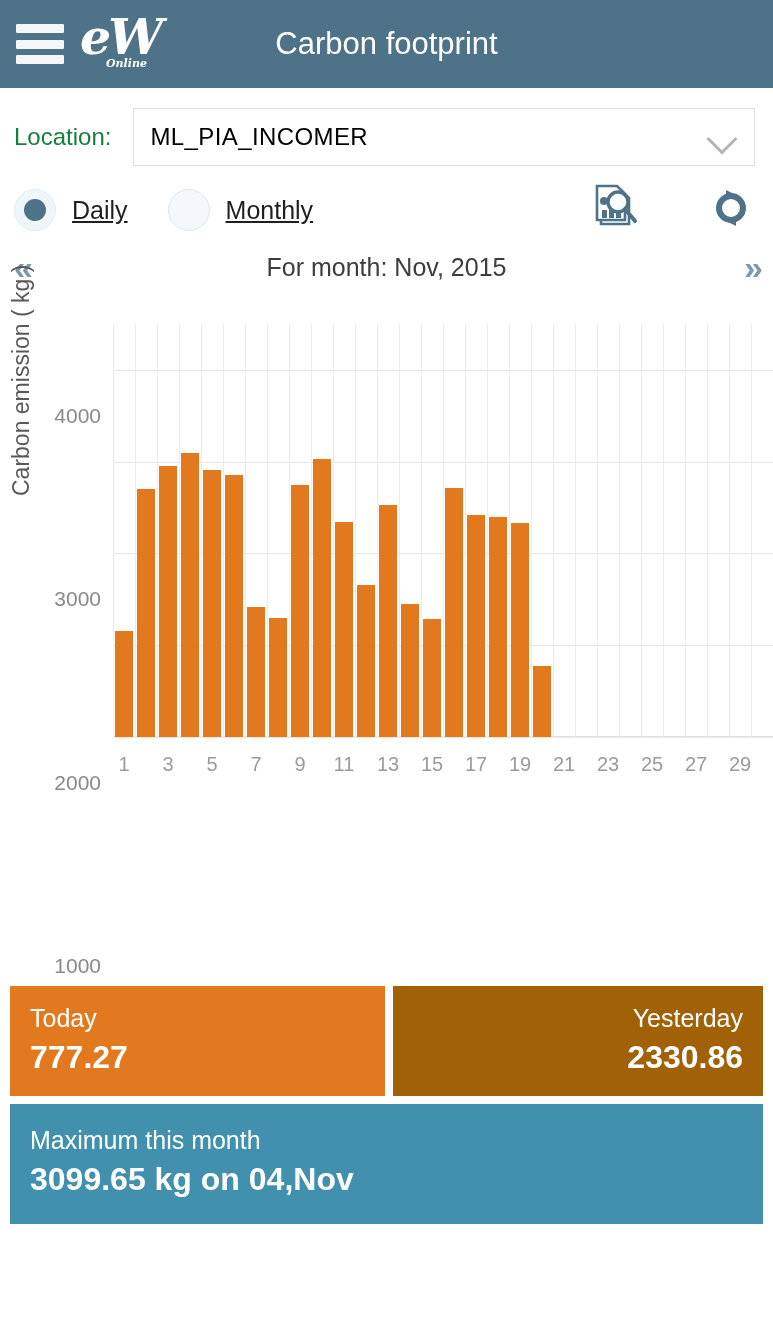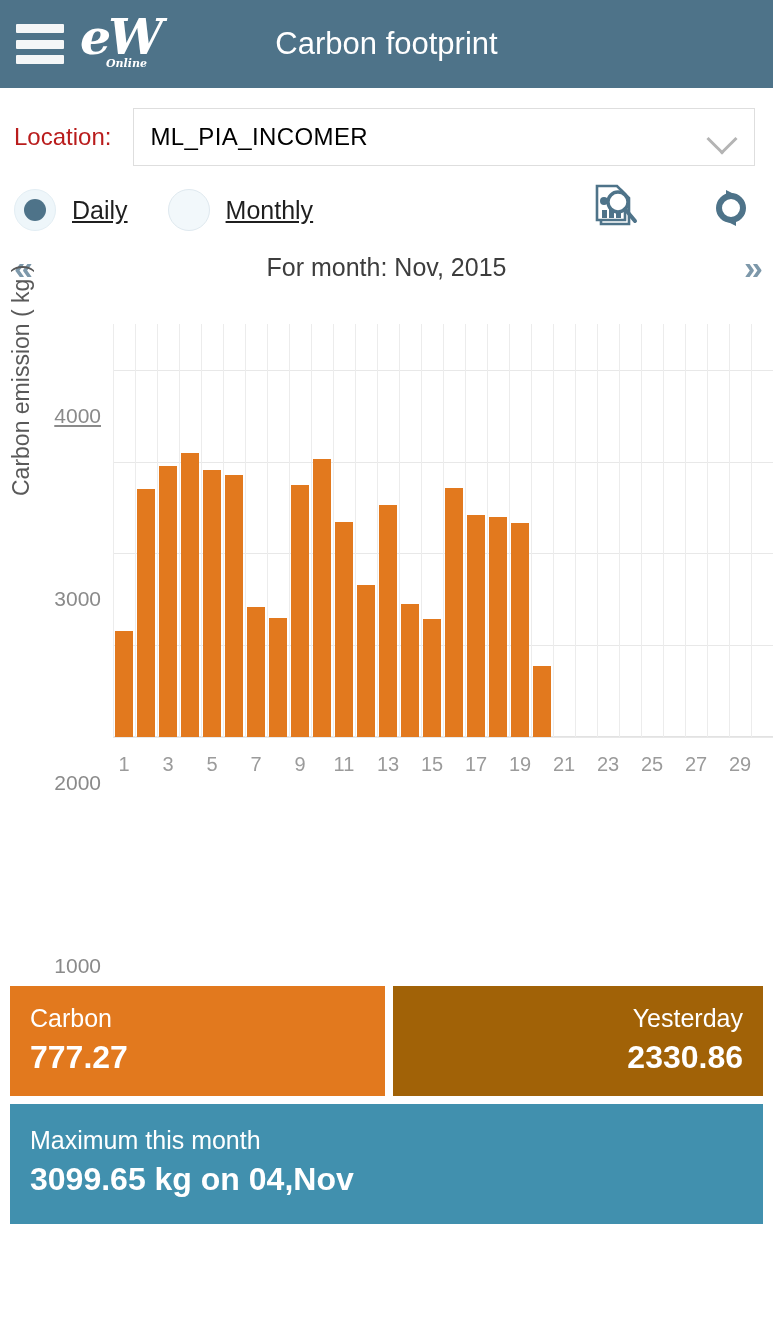--- a/index.html
+++ b/index.html
@@ -65,21 +65,21 @@
 
   
   .location-row {
     display: flex;
     align-items: center;
     padding: 20px 18px 0 14px;
     height: 78px;
   }
   .location-label {
     font-size: 24px;
-    color: #b91c1c;
+    color: #15803d;
     white-space: nowrap;
   }
   .select-box {
     margin-left: 22px;
     flex: 1;
     height: 58px;
     border: 1px solid #dedede;
     background: #ffffff;
     display: flex;
     align-items: center;
@@ -353,21 +353,21 @@
       <div class="gridline-h" style="top: 321.222px;">
         <div class="ytick" style="top: 321.222px; text-align: right;">1000</div>
       </div>
       <div class="gridline-h" style="top: 229.444px;">
         <div class="ytick" style="top: 229.444px;">2000</div>
       </div>
       <div class="gridline-h" style="top: 137.667px;">
         <div class="ytick" style="top: 137.667px;">3000</div>
       </div>
       <div class="gridline-h" style="top: 45.8889px;">
-        <div class="ytick" style="top: 45.8889px; text-decoration: underline;">4000</div>
+        <div class="ytick" style="top: 45.8889px;">4000</div>
       </div>
       <div class="gridline-v" style="left: 0px;"></div>
       <div class="gridline-v" style="left: 22px;"></div>
       <div class="gridline-v" style="left: 44px;"></div>
       <div class="gridline-v" style="left: 66px;"></div>
       <div class="gridline-v" style="left: 88px;"></div>
       <div class="gridline-v" style="left: 110px;"></div>
       <div class="gridline-v" style="left: 132px;"></div>
       <div class="gridline-v" style="left: 154px;"></div>
       <div class="gridline-v" style="left: 176px;"></div>
@@ -426,21 +426,21 @@
       <div class="xtick" style="left: 495px;">23</div>
       <div class="xtick" style="left: 539px;">25</div>
       <div class="xtick" style="left: 583px;">27</div>
       <div class="xtick" style="left: 627px;">29</div>
     </div>
 </div>
 
 <div class="cards">
   <div class="card-row">
     <div class="card card-today">
-      <div class="card-label">Carbon</div>
+      <div class="card-label">Today</div>
       <div class="card-value">777.27</div>
     </div>
     <div class="card card-yesterday">
       <div class="card-label">Yesterday</div>
       <div class="card-value">2330.86</div>
     </div>
   </div>
   <div class="card card-max">
     <div class="card-label">Maximum this month</div>
     <div class="card-value">3099.65 kg on 04,Nov</div>

